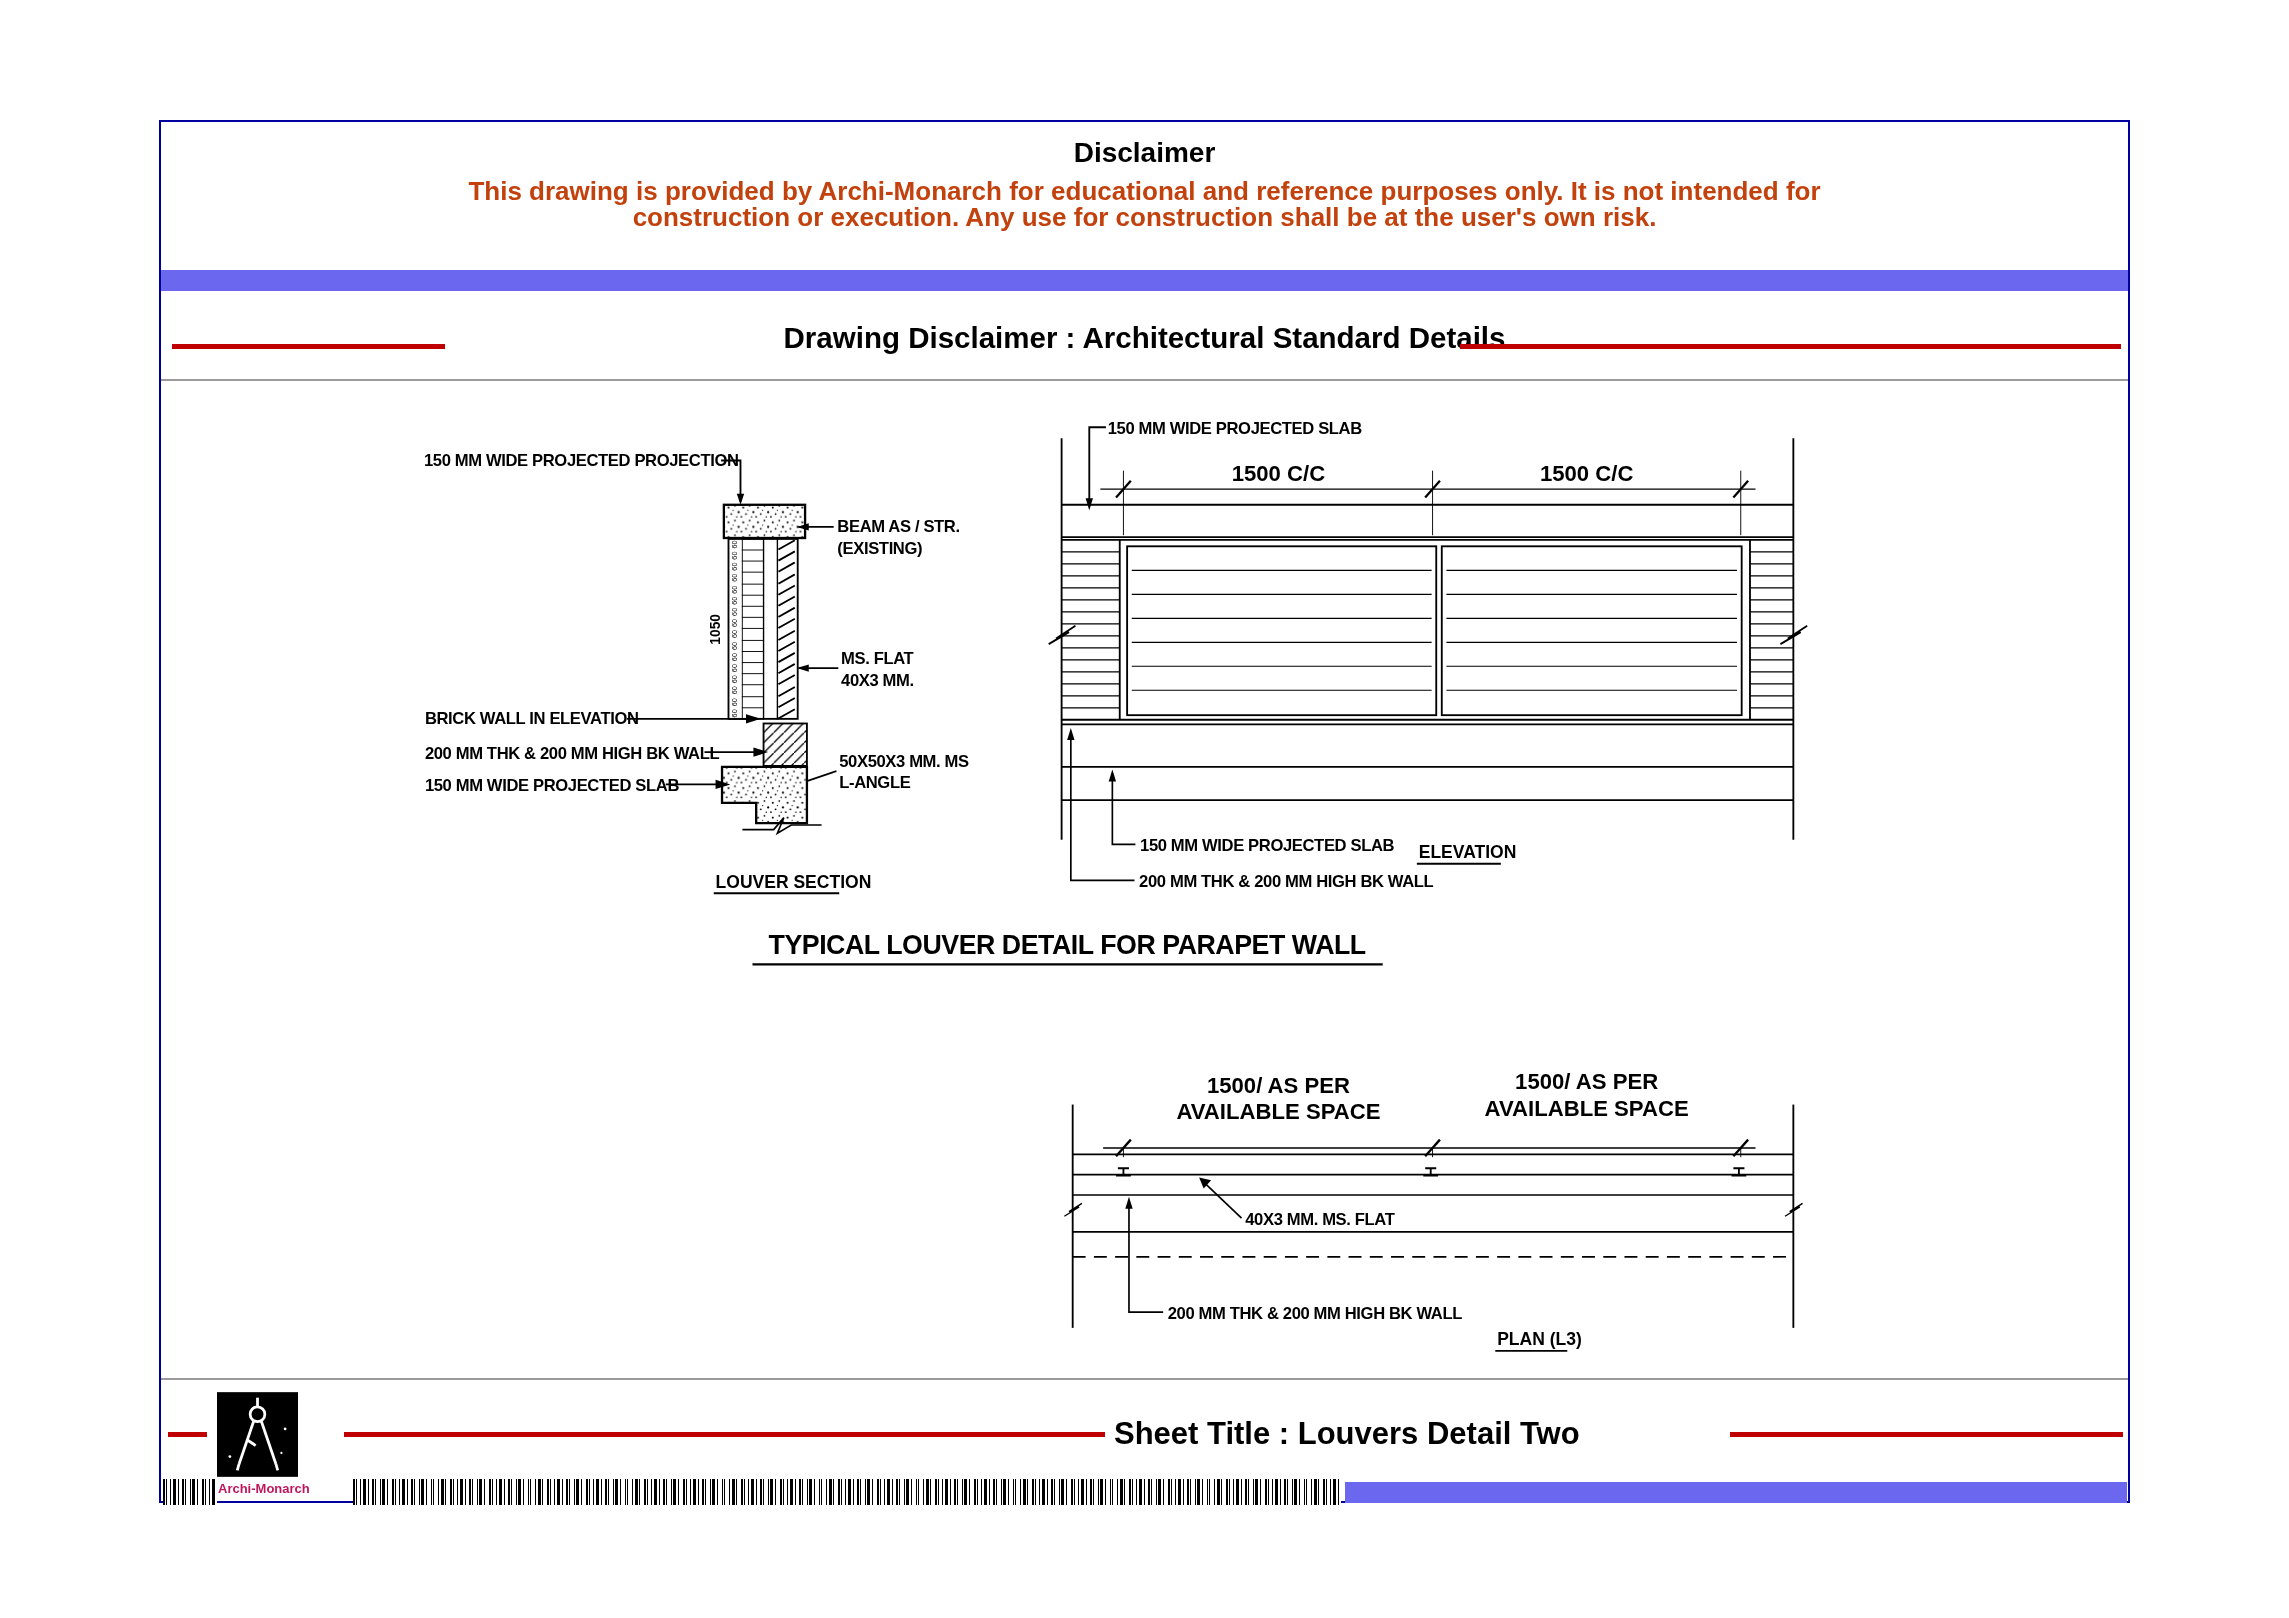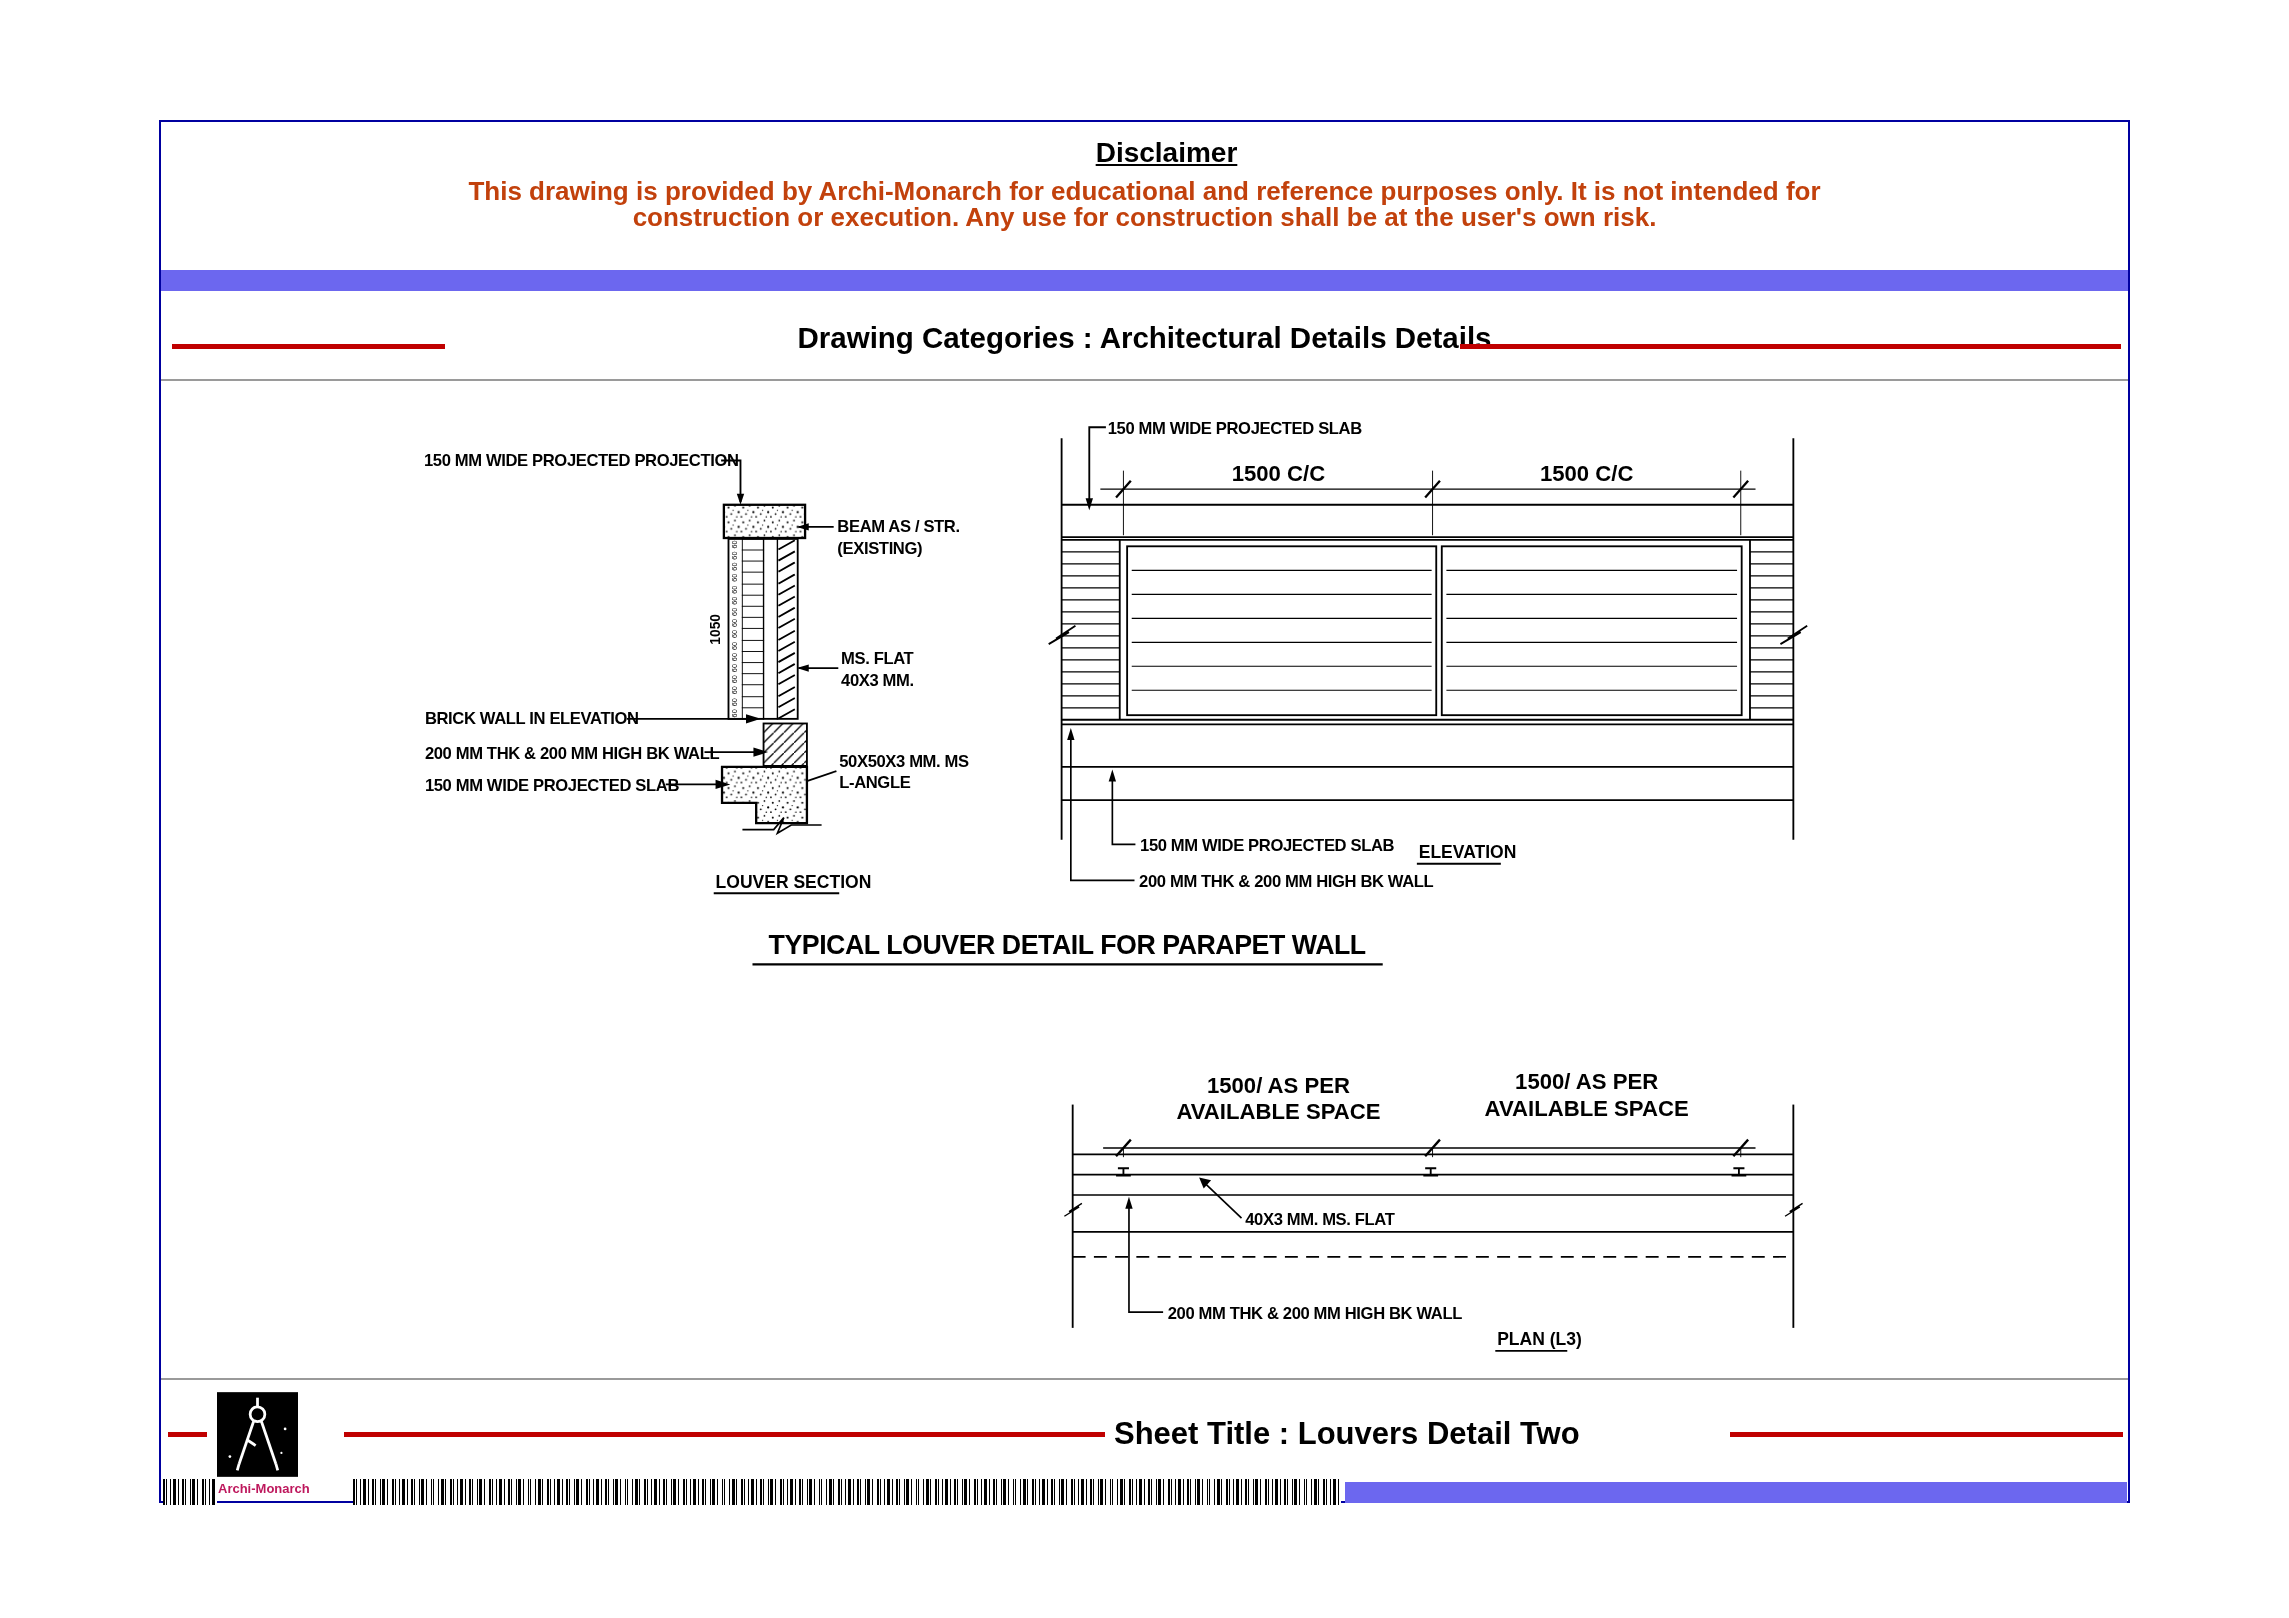--- a/index.html
+++ b/index.html
@@ -2,21 +2,21 @@
 <html style="font-size:14.8px"><head>
 <meta charset="utf-8">
 <style>
   html,body{margin:0;padding:0;background:#ffffff;}
   .page{position:relative;width:2290px;height:1619px;background:#ffffff;overflow:hidden;
         font-family:"Liberation Sans", sans-serif;}
   .sheet{position:absolute;left:159px;top:120px;width:1971px;height:1383px;
          border:2.8px solid #0000a0;background:#ffffff;box-sizing:border-box;}
   .abs{position:absolute;}
   .ctr{width:100%;text-align:center;}
-  .disc-title{top:14.8px;font-size:28px;font-weight:bold;text-decoration:underline;color:#000;padding-left:22px;}
+  .disc-title{top:14.8px;font-size:28px;font-weight:bold;color:#000;}
   .disc-line{font-size:26px;font-weight:bold;color:#c2410c;}
   .banner{left:0;top:148px;width:100%;height:21px;}
   .cat-title{top:199px;font-size:29.5px;font-weight:bold;color:#000;}
   .redline{height:4.6px;}
   .gray-div{left:0;width:100%;height:1.8px;background:#9a9a9a;}
   .draw-svg{left:0;top:258px;}
   svg text{fill:#000;font-family:"Liberation Sans", sans-serif;font-weight:bold;}
   .lbl{font-size:18px;letter-spacing:-0.4px;}
   .dim{font-size:24px;}
   .cap{font-size:19px;}
@@ -38,21 +38,21 @@
 <div class="page">
   <div class="sheet">
 
     <div class="abs ctr disc-title">Disclaimer</div>
     <div class="abs ctr disc-line" style="top:54px;">This drawing is provided by Archi-Monarch for educational and reference purposes only. It is not intended for</div>
     <div class="abs ctr disc-line" style="top:80px;">construction or execution. Any use for construction shall be at the user's own risk.</div>
 
     <div class="abs banner" style="background:#6c67ef;"></div>
 
     <div class="abs redline" style="left:11px;top:222px;width:273px;background:#c00000;"></div>
-    <div class="abs ctr cat-title">Drawing Categories : Architectural Details Details</div>
+    <div class="abs ctr cat-title">Drawing Disclaimer : Architectural Standard Details</div>
     <div class="abs redline" style="left:1299px;top:222px;width:661px;background:#c00000;"></div>
     <div class="abs gray-div" style="top:257px;"></div>
 
     <svg class="abs draw-svg" width="1971" height="997" viewBox="172 410 2136 1080">
       <defs>
         <pattern id="stipple" width="16" height="16" patternUnits="userSpaceOnUse">
           <rect width="16" height="16" fill="#ffffff"></rect>
           <circle cx="3" cy="4" r="1.1" fill="#000"></circle>
           <circle cx="10" cy="2" r="0.9" fill="#000"></circle>
           <circle cx="14" cy="9" r="1.2" fill="#000"></circle>

